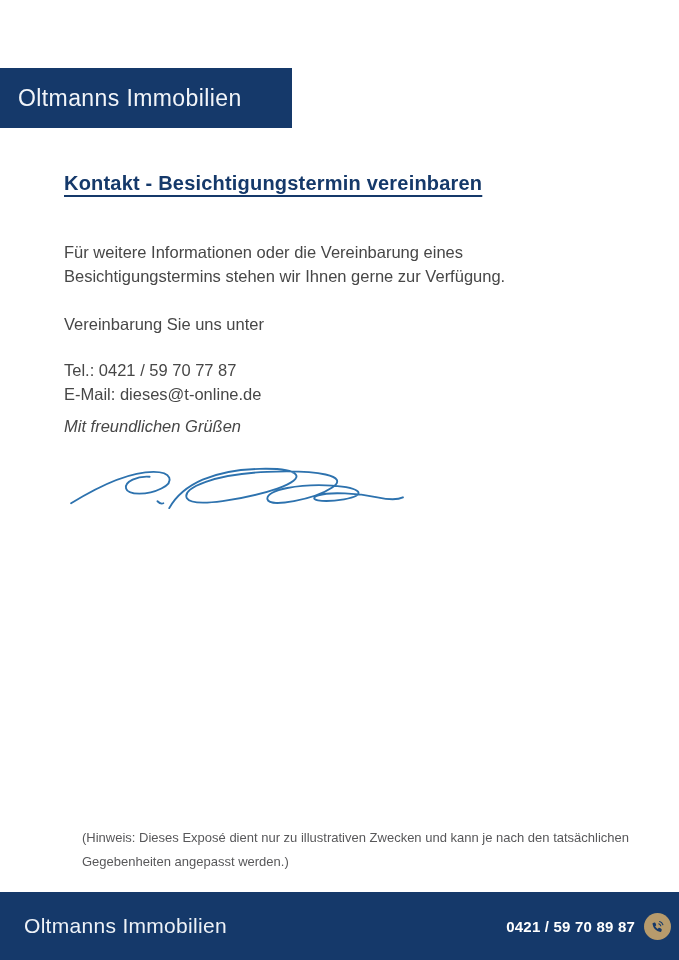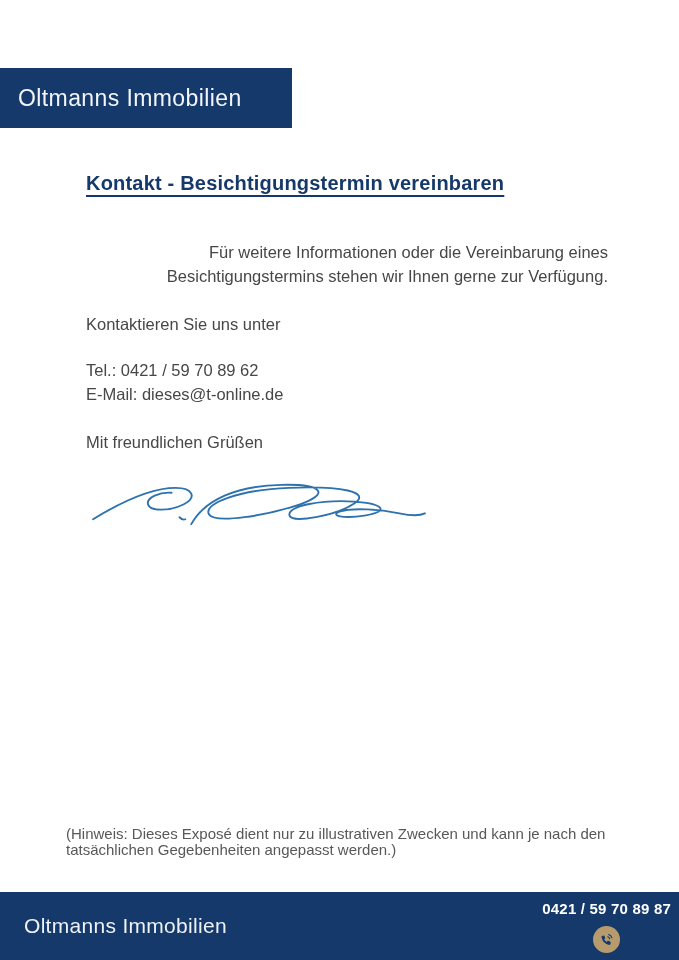--- a/index.html
+++ b/index.html
@@ -28,63 +28,63 @@
     background:var(--navy);
     display:flex;align-items:center;
     padding-left:18px;
   }
   .brand-banner .brand-text{
     color:#f2f5f9;font-size:23px;font-weight:400;letter-spacing:.4px;
   }
 
   
   .content{
-    position:absolute;left:86px;top:170px;width:522px;
+    position:absolute;left:64px;top:170px;width:522px;
     color:var(--body-text);
     font-size:16.5px;line-height:24px;
   }
   .content h1{
     color:var(--navy);
     font-size:20px;line-height:26px;font-weight:700;
     letter-spacing:.2px;
     text-decoration:underline;
     text-decoration-thickness:2px;
     text-underline-offset:5px;
   }
-  .p-intro{margin-top:44px;text-align:right;}
+  .p-intro{margin-top:44px;}
   .p-prompt{margin-top:24px;}
   .contact-block{margin-top:22px;}
   .p-closing{margin-top:20px;}
-  .p-regards{margin-top:24px;}
+  .p-regards{margin-top:8px;font-style:italic;}
   .signature{margin-top:24px;height:54px;width:345px;display:block;}
   .signature path{stroke:var(--sig);stroke-width:1.9;fill:none;stroke-linecap:round;}
   .p-signer{margin-top:14px;}
 
   
   .footnote{
-    position:absolute;left:66px;top:826px;width:586px;
+    position:absolute;left:82px;top:826px;width:586px;
     color:var(--muted);
-    font-size:15px;line-height:16px;
+    font-size:13px;line-height:24px;
   }
 
   
   .footer{
     position:absolute;left:0;bottom:0;
     width:679px;height:68px;
     background:var(--navy);
     display:flex;align-items:center;justify-content:space-between;
     padding:0 8px 0 24px;
   }
   .footer .footer-brand{
     color:#eef2f7;font-size:21px;font-weight:400;letter-spacing:.3px;
   }
   .footer .contact-rows{display:flex;flex-direction:column;gap:5px;}
   .footer .contact-row{
     display:flex;align-items:center;justify-content:flex-end;gap:9px;
-    color:#ffffff;font-size:15px;font-weight:700;letter-spacing:.2px;flex-direction:column;
+    color:#ffffff;font-size:15px;font-weight:700;letter-spacing:.2px;
   }
   .icon-circle{
     width:27px;height:27px;border-radius:50%;
     background:var(--gold);
     display:flex;align-items:center;justify-content:center;
     flex:0 0 auto;
   }
   .icon-circle svg{width:17px;height:17px;display:block;}
 </style>
 </head>
@@ -94,24 +94,24 @@
 
   <div class="brand-banner">
     <span class="brand-text">Oltmanns Immobilien</span>
   </div>
 
   <div class="content">
     <h1>Kontakt - Besichtigungstermin vereinbaren</h1>
 
     <p class="p-intro">Für weitere Informationen oder die Vereinbarung eines Besichtigungstermins stehen wir Ihnen gerne zur Verfügung.</p>
 
-    <p class="p-prompt">Kontaktieren Sie uns unter</p>
+    <p class="p-prompt">Vereinbarung Sie uns unter</p>
 
     <div class="contact-block">
-      <div>Tel.: 0421 / 59 70 89 62</div>
+      <div>Tel.: 0421 / 59 70 77 87</div>
       <div>E-Mail: dieses@t-online.de</div>
     </div>
 
 
     <p class="p-regards">Mit freundlichen Grüßen</p>
 
     <svg class="signature" viewBox="0 0 345 55" aria-hidden="true">
       <path d="M4,42 C30,26 62,10 88,10 C106,10 110,20 96,27 C82,34 62,34 60,27 C58,20 72,14 84,15"></path>
       <path d="M92,40 C94,42 96,43 98,42"></path>
       <path d="M104,47 C118,22 150,8 196,7 C238,6 246,16 214,27 C182,38 128,47 122,37 C116,26 152,12 204,10 C256,8 288,14 270,26 C252,38 206,47 204,38 C202,28 238,22 270,24 C300,26 306,34 282,38 C258,42 244,38 256,34 C268,30 296,32 316,36 C330,39 338,38 342,36"></path>

